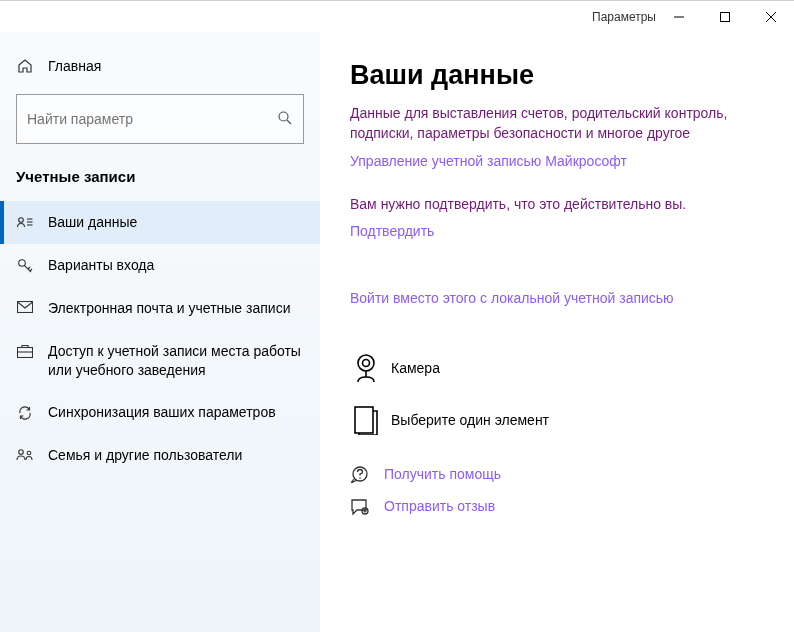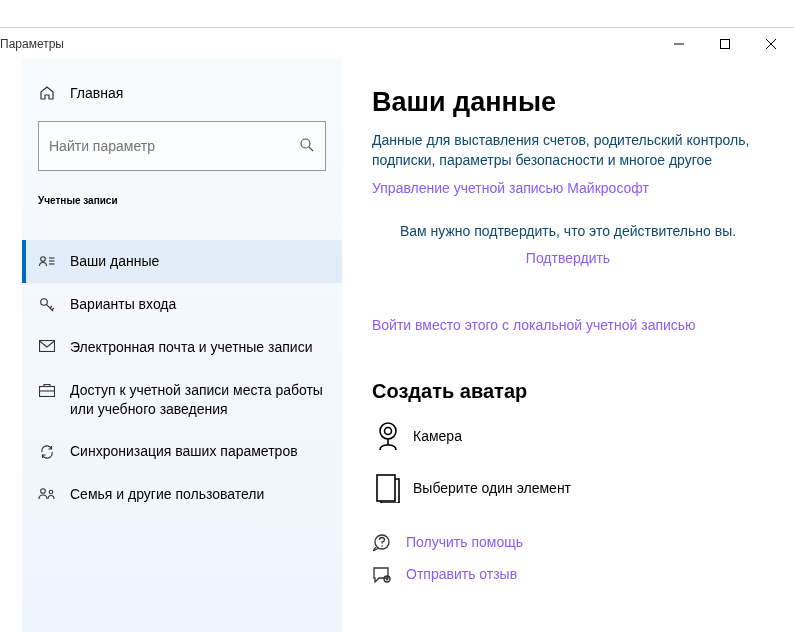--- a/index.html
+++ b/index.html
@@ -9,23 +9,22 @@
       color: #000;
       background: #fff;
       width: 794px;
       height: 632px;
       overflow: hidden;
     }
     .titlebar {
       height: 32px;
       display: flex;
       align-items: center;
-      justify-content: space-between;
+      justify-content: flex-end;
       border-top: 1px solid #d0d0d0;
-      margin-top: 27px;
     }
     .titlebar-text {
       font-size: 12px;
       color: #333;
     }
     .titlebar-buttons {
       display: flex;
     }
     .titlebar-btn {
       width: 46px;
@@ -37,21 +36,20 @@
     }
     .titlebar-btn svg { width: 10px; height: 10px; }
     .container {
       display: flex;
       height: calc(100% - 32px);
     }
     .sidebar {
       width: 320px;
       background: linear-gradient(180deg, #f8fbfd 0%, #f2f7fb 60%, #eef5fb 100%);
       padding-top: 18px;
-      margin-left: 22px;
     }
     .home-item {
       display: flex;
       align-items: center;
       padding: 8px 16px;
       cursor: pointer;
       gap: 14px;
       margin-bottom: 12px;
     }
     .home-item .icon-wrap { width: 18px; display:flex; justify-content:center; }
@@ -67,22 +65,22 @@
     .search-input {
       flex: 1;
       border: none;
       background: transparent;
       outline: none;
       font-size: 14px;
       font-family: inherit;
       color: #666;
     }
     .section-header {
-      padding: 6px 16px 34px 16px;
-      font-size: 10px;
+      padding: 6px 16px 16px 16px;
+      font-size: 15px;
       font-weight: 600;
     }
     .nav-item {
       display: flex;
       align-items: flex-start;
       padding: 12px 16px 12px 16px;
       cursor: pointer;
       gap: 14px;
       line-height: 1.35;
     }
@@ -106,21 +104,21 @@
     }
     .page-title {
       font-size: 27px;
       font-weight: 600;
       margin-bottom: 12px;
     }
     .descr {
       font-size: 14px;
       line-height: 1.45;
       margin-bottom: 6px;
-      color: #0c4a6e;
+      color: #701a75;
     }
     .link {
       color: #8b5cf6;
       cursor: pointer;
       display: inline-block;
       line-height: 1.6;
     }
     .block { margin-bottom: 16px; }
     .spacer-lg { height: 28px; }
     .subheading {
@@ -271,34 +269,33 @@
   </div>
 
   <div class="content">
     <h1 class="page-title">Ваши данные</h1>
 
     <div class="block">
       <p class="descr">Данные для выставления счетов, родительский контроль, подписки, параметры безопасности и многое другое</p>
       <span class="link">Управление учетной записью Майкрософт</span>
     </div>
 
-    <div class="block" style="margin-top:22px;text-align:center;">
+    <div class="block" style="margin-top:22px;">
       <p class="descr">Вам нужно подтвердить, что это действительно вы.</p>
       <span class="link">Подтвердить</span>
     </div>
 
     <div class="spacer-lg"></div>
 
     <div class="block">
       <span class="link">Войти вместо этого с локальной учетной записью</span>
     </div>
 
     <div class="spacer-lg"></div>
 
-    <h2 class="subheading">Создать аватар</h2>
 
     <div class="avatar-option">
       <span class="opt-icon">
         <svg width="28" height="30" viewBox="0 0 28 30">
             <circle cx="14" cy="10" r="8" fill="none" stroke="#000" stroke-width="1.6"></circle>
             <circle cx="14" cy="10" r="3.5" fill="none" stroke="#000" stroke-width="1.6"></circle>
             <line x1="14" y1="18" x2="14" y2="24" stroke="#000" stroke-width="1.6"></line>
             <path d="M6 29 Q6 24 14 24 Q22 24 22 29" fill="none" stroke="#000" stroke-width="1.6"></path>
           </svg>
       </span>

